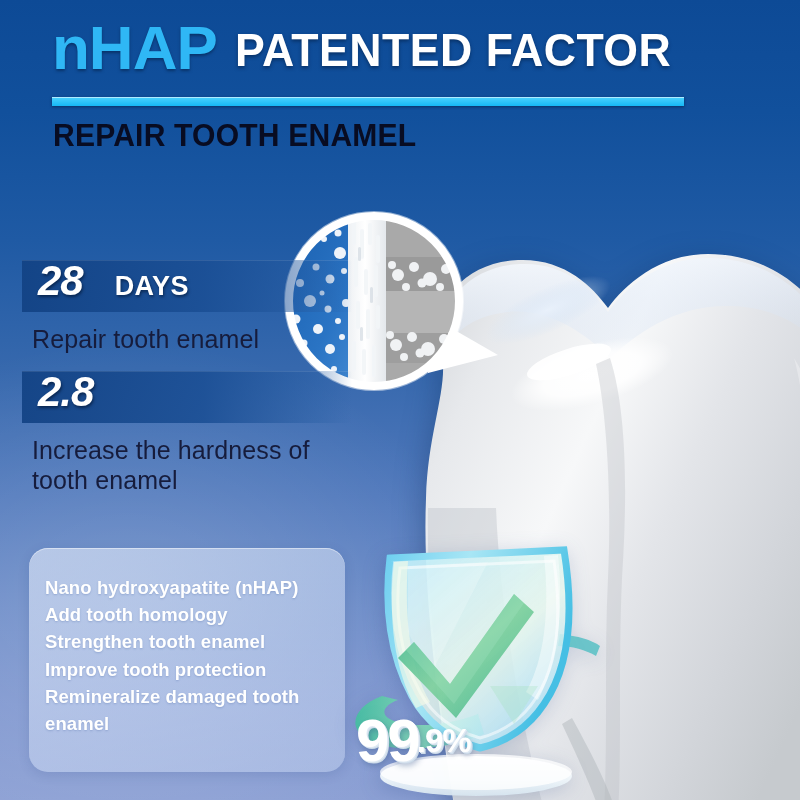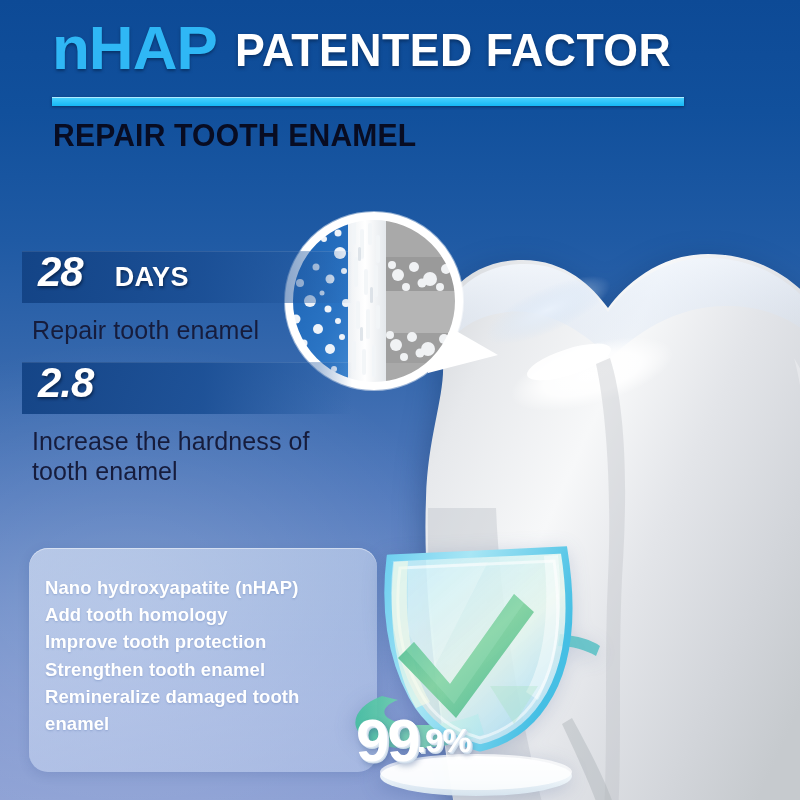--- a/index.html
+++ b/index.html
@@ -76,21 +76,21 @@
   .subtitle {
     position:absolute; left:31px; top:118px;
     font-size:31px; font-weight:bold;
     letter-spacing:.2px;
     color:#080c22;
     transform:scaleX(.97);
     transform-origin:left top;
   }
 
   
-  .stats { position:absolute; left:22px; top:251px; width:330px; }
+  .stats { position:absolute; left:22px; top:260px; width:330px; }
 
   .stat-band {
     position:relative;
     display:flex; align-items:baseline;
     height:52px;
     padding-left:16px;
     background:linear-gradient(90deg,
       rgba(18,66,132,.92) 0%,
       rgba(26,78,148,.88) 55%,
       rgba(40,94,164,.38) 90%,
@@ -117,21 +117,21 @@
     color:#161c3c;
     line-height:1.22;
     padding:12px 0 0 10px;
     letter-spacing:.1px;
   }
   .gap { height:16px; }
 
   
   .bullets {
     position:absolute; left:29px; top:548px;
-    width:348px; height:224px;
+    width:316px; height:224px;
     border-radius:19px;
     background:linear-gradient(160deg, rgba(231,238,252,.60), rgba(214,226,248,.50) 55%, rgba(205,219,245,.42));
     box-shadow:0 3px 12px rgba(30,60,120,.14), inset 0 1px 0 rgba(255,255,255,.45);
     padding:26px 16px 8px 16px;
   }
   .bullets ul { list-style:none; }
   .bullets li {
     font-size:18.5px; font-weight:bold;
     color:#ffffff;
     line-height:1.47;
@@ -385,22 +385,22 @@
     <div class="stat-band">
       <span class="stat-num">2.8</span>
     </div>
     <div class="stat-desc">Increase the hardness of tooth enamel</div>
   </div>
 
   <div class="bullets">
     <ul>
       <li>Nano hydroxyapatite (nHAP)</li>
       <li>Add tooth homology</li>
+      <li>Strengthen tooth enamel</li>
       <li>Improve tooth protection</li>
-      <li>Strengthen tooth enamel</li>
       <li class="wrap">Remineralize damaged tooth enamel</li>
     </ul>
   </div>
 
   <div class="shield">
     <svg viewBox="0 0 270 264" xmlns="http://www.w3.org/2000/svg">
       <defs>
         <linearGradient id="shieldGlass" x1="0.1" y1="0" x2="0.9" y2="1">
           <stop offset="0%" stop-color="#bdeefa" stop-opacity=".95"></stop>
           <stop offset="28%" stop-color="#d8f6f6" stop-opacity=".88"></stop>

